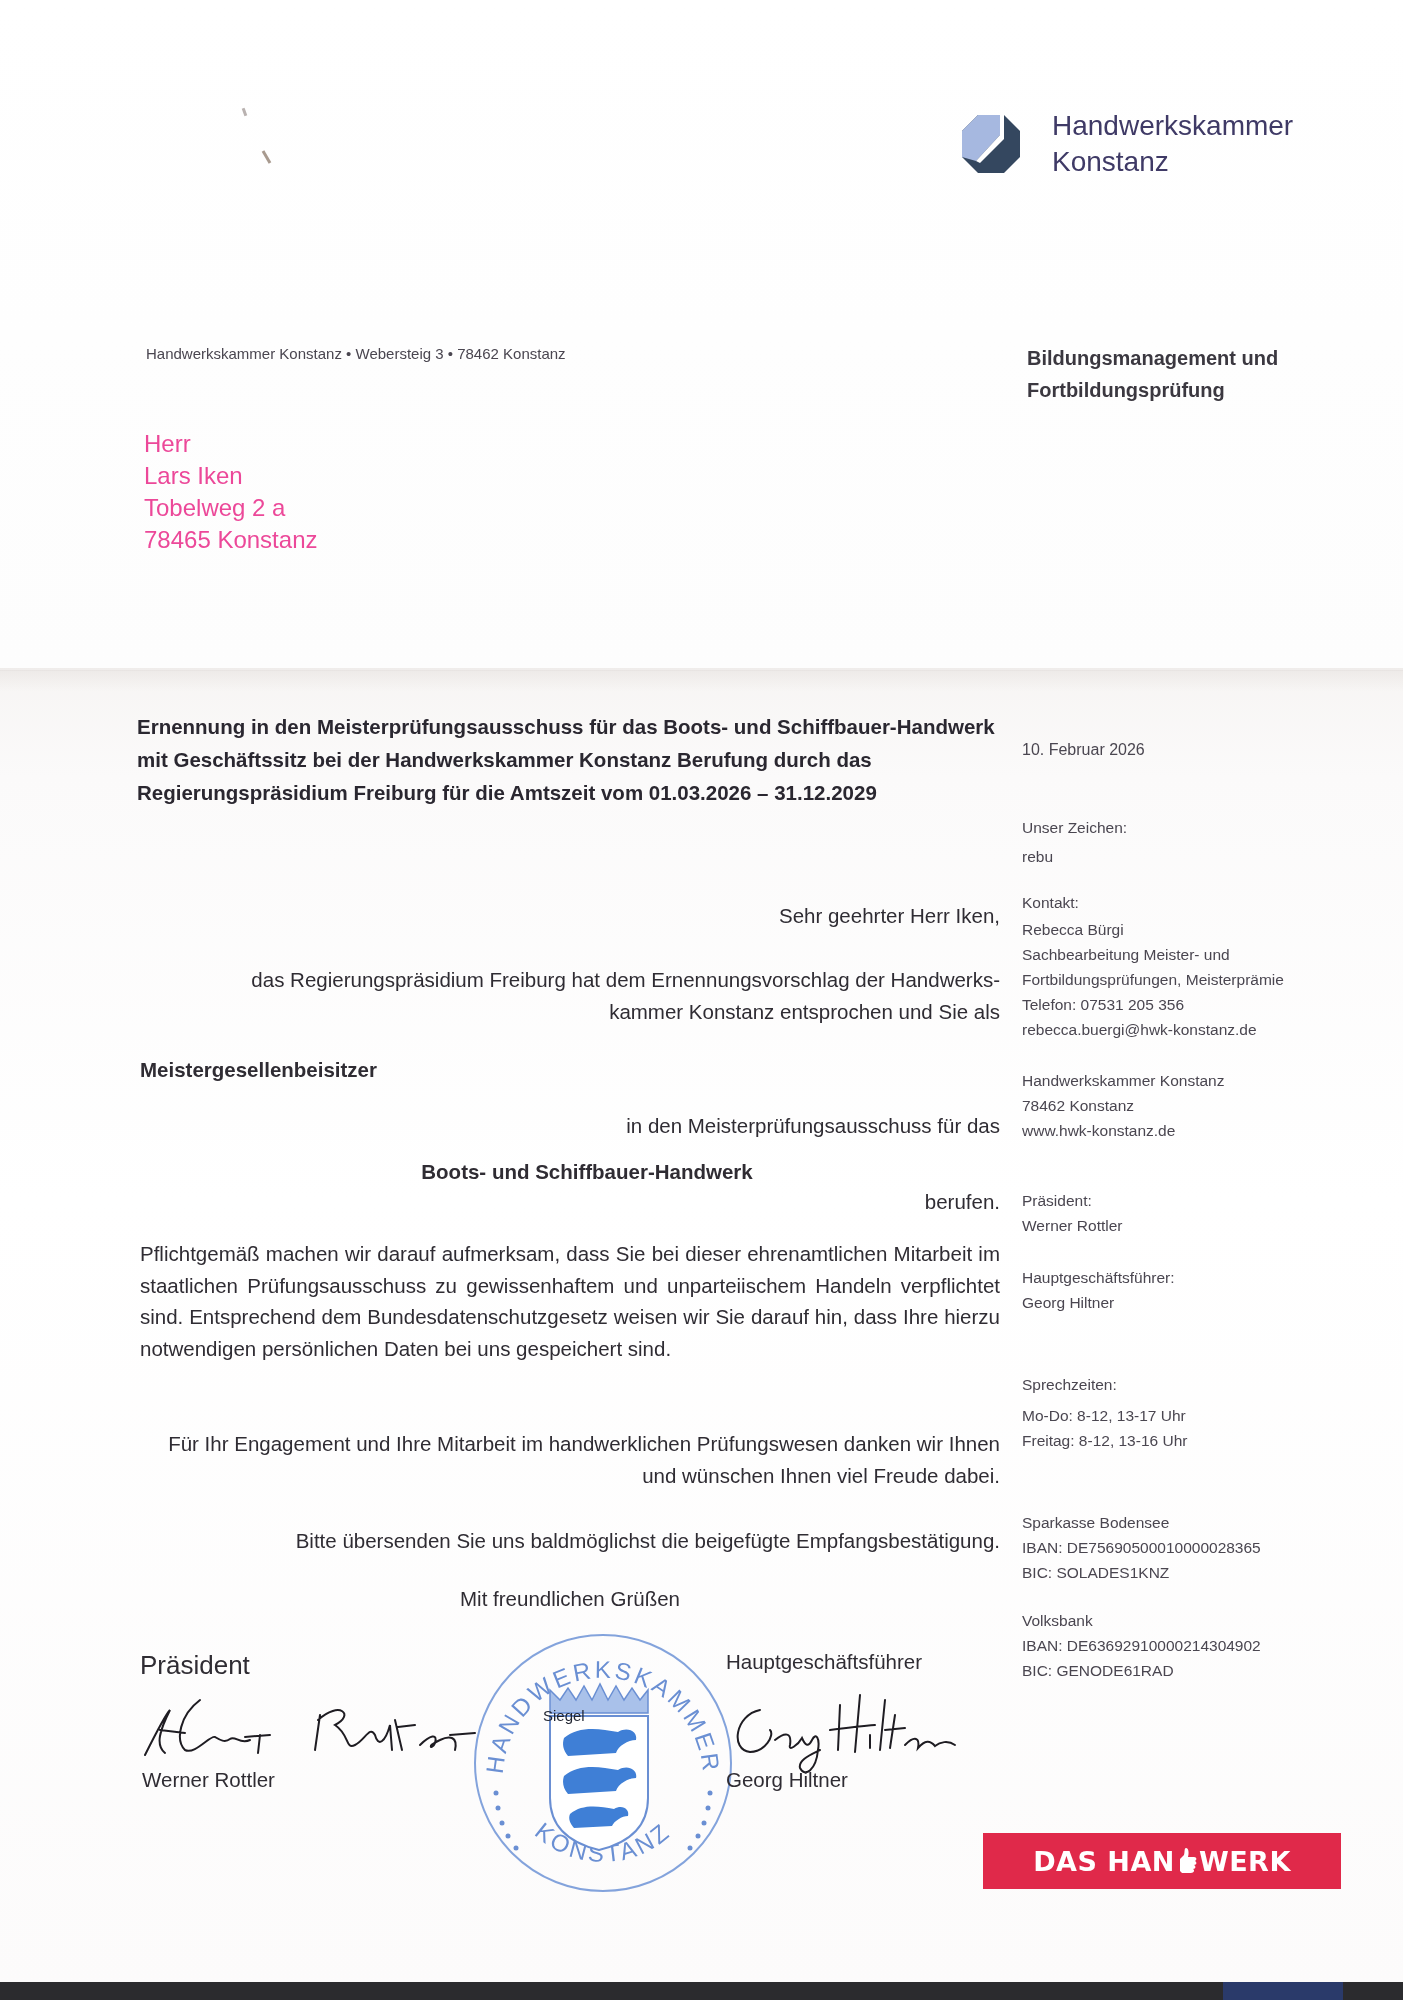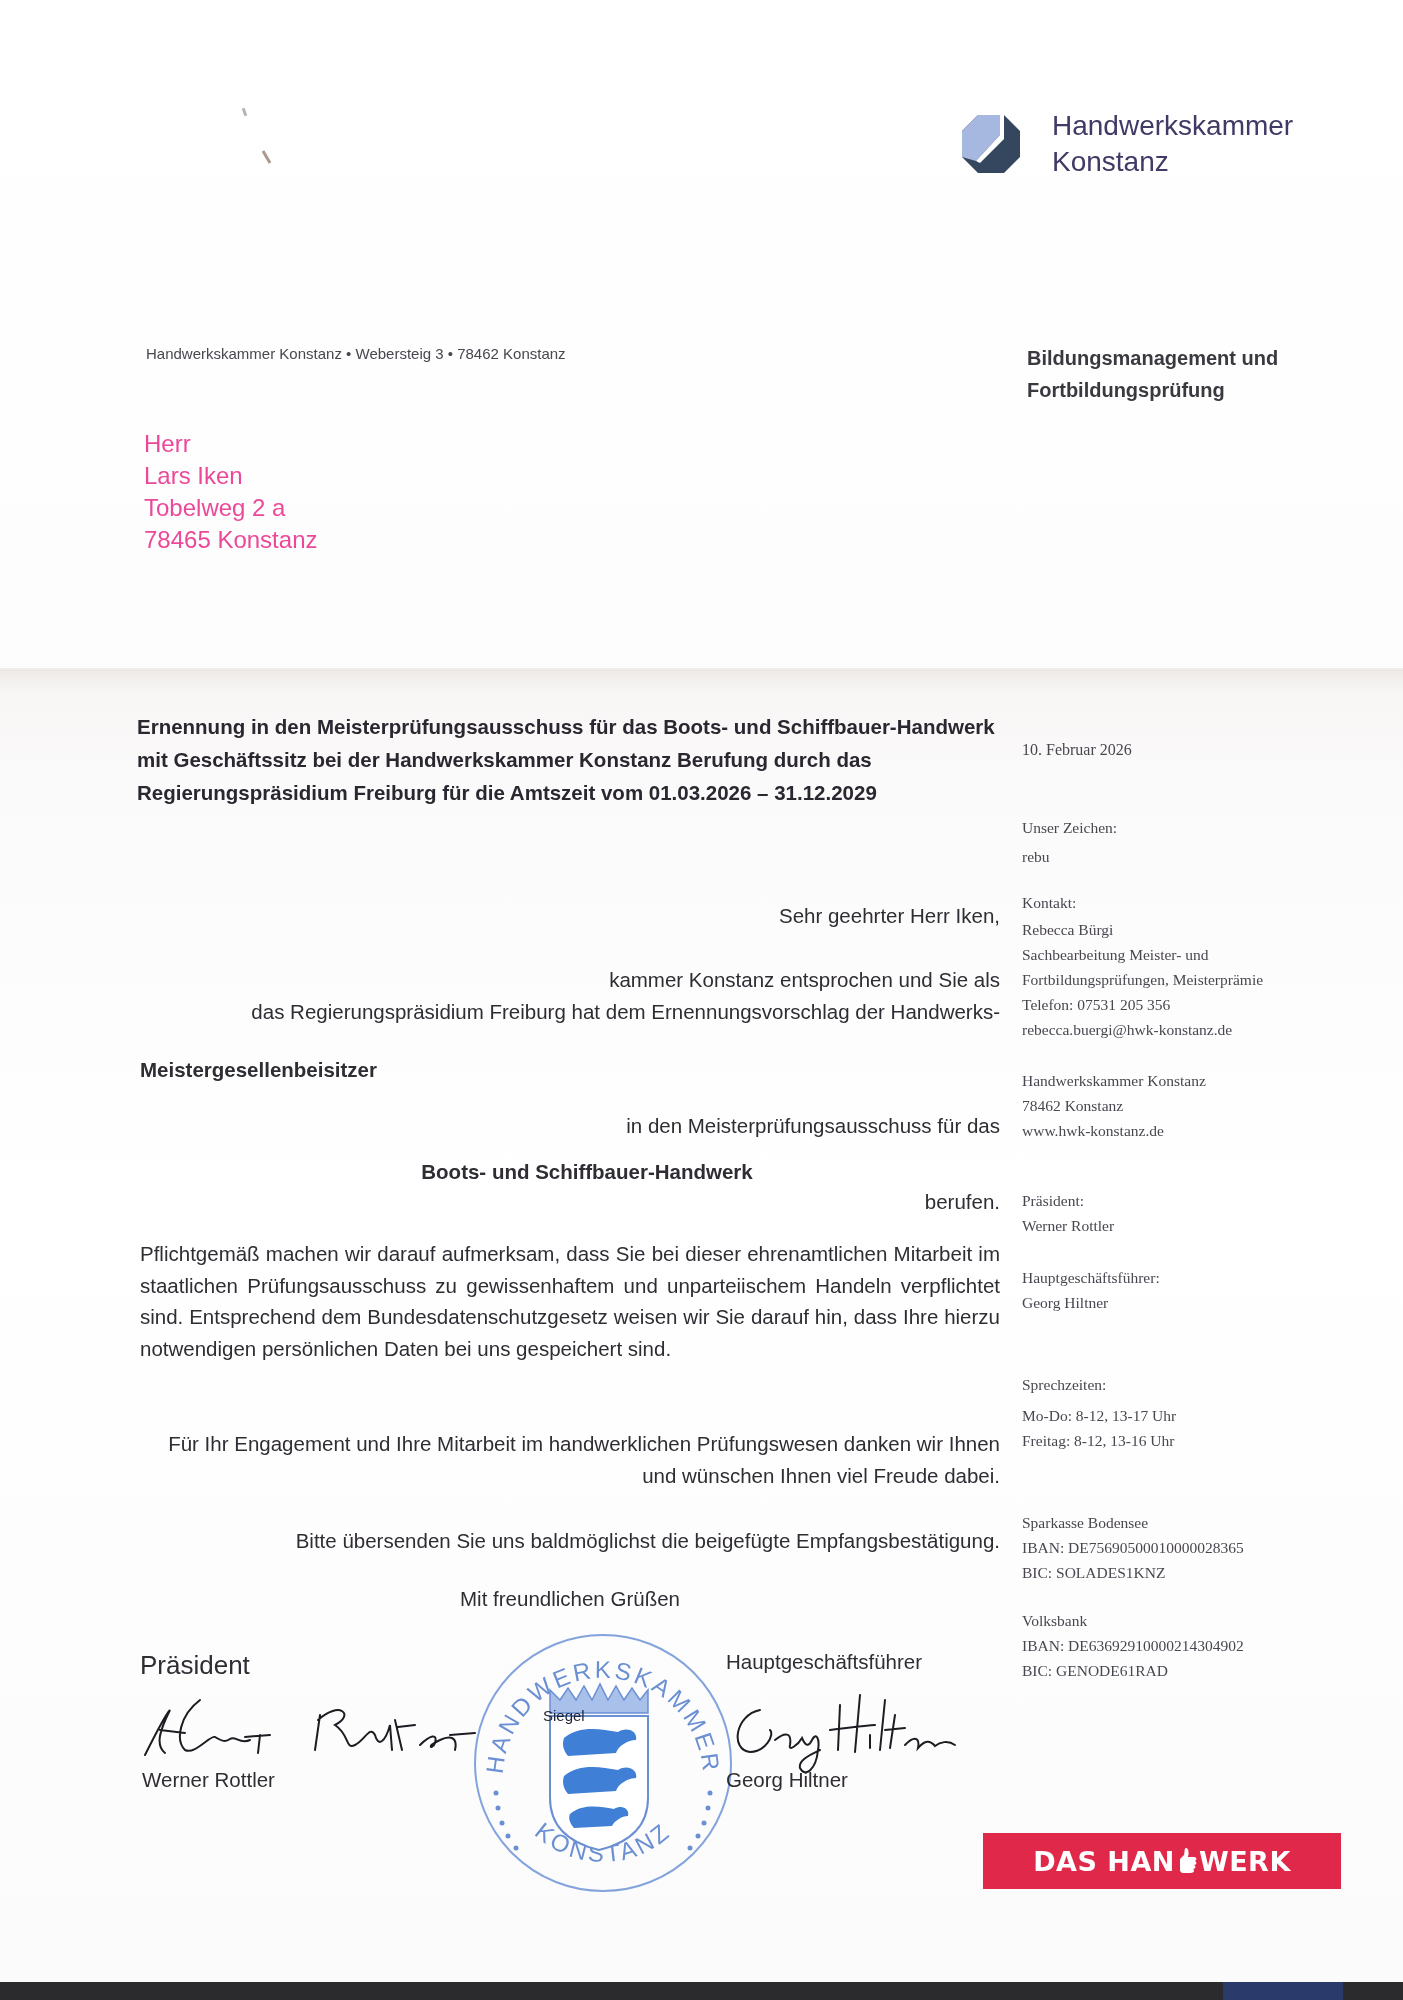--- a/index.html
+++ b/index.html
@@ -39,21 +39,21 @@
 
   .sender-line { left: 146px; top: 345px; font-size: 15px; color: #4a4650; }
   .recipient { left: 144px; top: 396px; font-size: 24px; line-height: 32px; color: #ec4899; margin-top: 32px; }
   .department { left: 1027px; top: 342px; font-size: 20px; line-height: 32px; font-weight: bold; color: #3b3840; }
 
   .subject {
     left: 137px; top: 710px; width: 870px;
     font-size: 20.5px; line-height: 33px; font-weight: bold; color: #2a2730;
   }
 
-  .sidebar { left: 1022px; font-size: 15.5px; line-height: 25px; color: #4a4650; font-family: Liberation Serif, serif; }
+  .sidebar { left: 1022px; font-size: 15.5px; line-height: 25px; color: #4a4650; }
   .sb-date { top: 737px; font-size: 16px; }
   .sb-ref { top: 815px; }
   .sb-contact { top: 890px; }
   .sb-org { top: 1068px; }
   .sb-pres { top: 1188px; }
   .sb-hgf { top: 1265px; }
   .sb-hours { top: 1372px; }
   .sb-bank1 { top: 1510px; }
   .sb-bank2 { top: 1608px; }
   .sidebar div { white-space: nowrap; }
@@ -169,22 +169,22 @@
   <div>BIC: SOLADES1KNZ</div>
 </div>
 <div class="abs sidebar sb-bank2">
   <div>Volksbank</div>
   <div>IBAN: DE63692910000214304902</div>
   <div>BIC: GENODE61RAD</div>
 </div>
 
 <div class="abs body-text salutation">Sehr geehrter Herr Iken,</div>
 <div class="abs body-text para1">
+  <div>das Regierungspräsidium Freiburg hat dem Ernennungsvorschlag der Handwerks-</div>
   <div>kammer Konstanz entsprochen und Sie als</div>
-  <div>das Regierungspräsidium Freiburg hat dem Ernennungsvorschlag der Handwerks-</div>
 </div>
 <div class="abs role-title">Meistergesellenbeisitzer</div>
 <div class="abs body-text para2">in den Meisterprüfungsausschuss für das</div>
 <div class="abs trade-title">Boots- und Schiffbauer-Handwerk</div>
 <div class="abs body-text berufen">berufen.</div>
 <div class="abs body-text para3">Pflichtgemäß machen wir darauf aufmerksam, dass Sie bei dieser ehrenamtlichen Mitarbeit im staatlichen Prüfungsausschuss zu gewissenhaftem und unparteiischem Handeln verpflichtet sind. Entsprechend dem Bundesdatenschutzgesetz weisen wir Sie darauf hin, dass Ihre hierzu notwendigen persönlichen Daten bei uns gespeichert sind.</div>
 <div class="abs body-text para4">Für Ihr Engagement und Ihre Mitarbeit im handwerklichen Prüfungswesen danken wir Ihnen und wünschen Ihnen viel Freude dabei.</div>
 <div class="abs body-text para5">Bitte übersenden Sie uns baldmöglichst die beigefügte Empfangsbestätigung.</div>
 <div class="abs closing">Mit freundlichen Grüßen</div>
 

